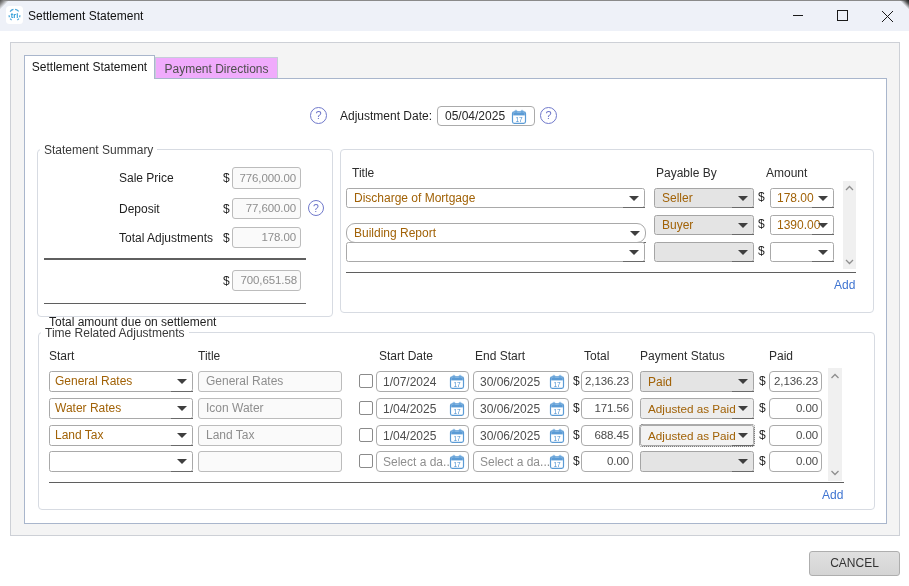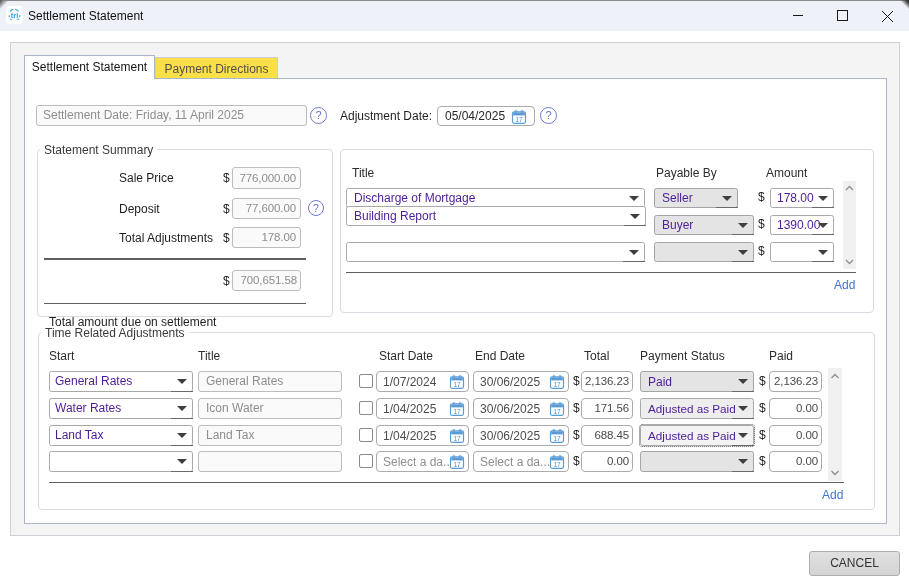--- a/index.html
+++ b/index.html
@@ -15,25 +15,25 @@
     background:linear-gradient(225deg,#161616 0,#555 3px,rgba(238,241,248,0) 7px); }
   #apptitle { position:absolute; left:28px; top:9px; font-size:12px; color:#101010; }
   
   .wbtn { position:absolute; top:0; }
   
   #panel { position:absolute; left:10px; top:42px; width:890px; height:494px; background:#f4f4f4; border:1px solid #cdd0d6; }
   
   #page { position:absolute; left:24px; top:78px; width:863px; height:446px; background:#fff; border:1px solid #a9b6cc; }
   .tab { position:absolute; top:55px; height:24px; background:#fff; font-size:12px; text-align:center; line-height:23px; }
   #tab1 { left:24px; width:131px; border:1px solid #a9b6cc; border-bottom:none; z-index:3; color:#161616; }
-  #tab2 { left:155px; width:123px; height:21px; top:57px; border:1px solid #c6cdd8; border-bottom:none; z-index:1; color:#4f4f4f; background:#fde047; }
+  #tab2 { left:155px; width:123px; height:21px; top:57px; border:1px solid #c6cdd8; border-bottom:none; z-index:1; color:#4f4f4f; background:#f0abfc; }
   
   .tbdis { position:absolute; background:#fafafa; border:1px solid #bcbcbc; border-radius:3px; color:#8e8e8e; }
   .tbwhite { position:absolute; background:#fff; border:1px solid #ababab; border-radius:4px; color:#4a4a4a; }
-  .combo { position:absolute; background:#fff; border:1px solid #a9a9a9; border-radius:2.5px; color:#4c1d95; }
+  .combo { position:absolute; background:#fff; border:1px solid #a9a9a9; border-radius:2.5px; color:#a16207; }
   .combo.gray { background:#e4e4e4; border-color:#a5a5a5; }
   .combo::after { content:""; position:absolute; right:-0.5px; bottom:-1.2px; width:22px; height:1.2px; background:#6a6a6a; }
   .arr { position:absolute; right:5px; top:50%; margin-top:-2.5px; width:0; height:0;
     border-left:5px solid transparent; border-right:5px solid transparent; border-top:5.5px solid #3f3f3f; }
   .hlp { position:absolute; border:1.5px solid #7079cb; border-radius:50%; color:#6a73c8;
     text-align:center; background:#fff; }
   .grp { position:absolute; border:1px solid #d7dbe2; border-radius:4px; }
   .grplab { position:absolute; background:#fff; padding:0 4px; font-size:12px; color:#3a3a3a; white-space:nowrap; }
   .hdr { position:absolute; font-size:12px; color:#2d2d2d; white-space:nowrap; }
   .lbl { position:absolute; font-size:12px; color:#1f1f1f; white-space:nowrap; }
@@ -73,21 +73,20 @@
       <line x1="102" y1="11" x2="113" y2="22"></line>
       <line x1="113" y1="11" x2="102" y2="22"></line>
     </g>
   </svg>
 
   <div id="panel"></div>
   <div id="page"></div>
   <div class="tab" id="tab1">Settlement Statement</div>
   <div class="tab" id="tab2">Payment Directions</div>
 
-  <div class="tbdis txt" style="left:36px;top:105px;width:271px;height:21px;line-height:19px;padding-left:6px;">Settlement Date: Friday, 11 April 2025</div>
   <div class="hlp" style="left:310px;top:107px;width:17px;height:17px;line-height:15px;font-size:11px;">?</div>
   <div class="lbl" style="left:340px;top:109px;">Adjustment Date:</div>
   <div class="tbwhite" style="left:437px;top:106px;width:98px;height:20px;">
     <span class="txt" style="position:absolute;left:7px;top:2px;color:#262626;">05/04/2025</span>
     <svg class="cal" style="right:7px;top:2px;" width="15" height="16" viewBox="0 0 15 16">
         <rect x="3" y="0.8" width="2.8" height="3.4" rx="1.3" fill="#9cc6ea"></rect>
         <rect x="9.2" y="0.8" width="2.8" height="3.4" rx="1.3" fill="#9cc6ea"></rect>
         <rect x="1" y="2.8" width="13" height="11.6" rx="1.8" fill="none" stroke="#5b9bd5" stroke-width="1.2"></rect>
         <rect x="1.7" y="3.5" width="11.6" height="2.9" fill="#5b9bd5"></rect>
         <text x="7.5" y="12.9" font-size="6.5" fill="#4a8fd0" text-anchor="middle" font-family="Liberation Sans">17</text>
@@ -118,31 +117,31 @@
   <div class="grp" style="left:340px;top:149px;width:534px;height:164px;"></div>
   <div id="ma-content">
     <div class="hdr" style="left:352px;top:166px;">Title</div>
     <div class="hdr" style="left:656px;top:166px;">Payable By</div>
     <div class="hdr" style="left:766px;top:166px;">Amount</div>
 
     <div class="combo" style="left:346px;top:188px;width:299px;height:20px;">
         <span class="txt" style="position:absolute;left:7px;top:2px;">Discharge of Mortgage</span>
         <i class="arr"></i>
       </div>
-    <div class="combo gray" style="left:654px;top:188px;width:84px;height:20px;">
+    <div class="combo gray" style="left:654px;top:188px;width:100px;height:20px;">
         <span class="txt" style="position:absolute;left:7px;top:2px;">Seller</span>
         <i class="arr"></i>
       </div>
     <div class="dollar" style="left:758px;top:190px;">$</div>
     <div class="combo" style="left:770px;top:188px;width:64px;height:20px;">
         <span class="txt" style="position:absolute;left:6px;top:2px;width:40px;">178.00</span>
         <i class="arr" style="right:5px;"></i>
       </div>
 
-    <div class="combo" style="left:346px;top:206px;width:300px;height:20px;">
+    <div class="combo" style="left:346px;top:223px;width:300px;height:20px;border-radius:9px;">
         <span class="txt" style="position:absolute;left:7px;top:2px;">Building Report</span>
         <i class="arr"></i>
       </div>
     <div class="combo gray" style="left:654px;top:215px;width:100px;height:20px;">
         <span class="txt" style="position:absolute;left:7px;top:2px;">Buyer</span>
         <i class="arr"></i>
       </div>
     <div class="dollar" style="left:758px;top:217px;">$</div>
     <div class="combo" style="left:770px;top:215px;width:64px;height:20px;">
         <span class="txt" style="position:absolute;left:6px;top:2px;width:44px;">1390.00</span>
@@ -171,21 +170,21 @@
     <div class="sep" style="left:346px;top:272px;width:510px;"></div>
     <div class="addlink" style="left:834px;top:278px;">Add</div>
   </div>
 
   <div class="grp" style="left:38px;top:332px;width:837px;height:178px;"></div>
   <div class="grplab" style="left:41px;top:326px;">Time Related Adjustments</div>
   <div id="tr-content">
     <div class="hdr" style="left:49px;top:349px;">Start</div>
     <div class="hdr" style="left:198px;top:349px;">Title</div>
     <div class="hdr" style="left:379px;top:349px;">Start Date</div>
-    <div class="hdr" style="left:475px;top:349px;">End Date</div>
+    <div class="hdr" style="left:475px;top:349px;">End Start</div>
     <div class="hdr" style="left:584px;top:349px;">Total</div>
     <div class="hdr" style="left:640px;top:349px;">Payment Status</div>
     <div class="hdr" style="left:769px;top:349px;">Paid</div>
 
     <div class="combo" style="left:49px;top:371px;width:144px;height:21px;">
         <span class="txt" style="position:absolute;left:5px;top:2px;">General Rates</span>
         <i class="arr"></i>
       </div>
     <div class="tbdis" style="left:198px;top:371px;width:144px;height:21px;">
         <span class="txt" style="position:absolute;left:7px;top:2px;">General Rates</span>

